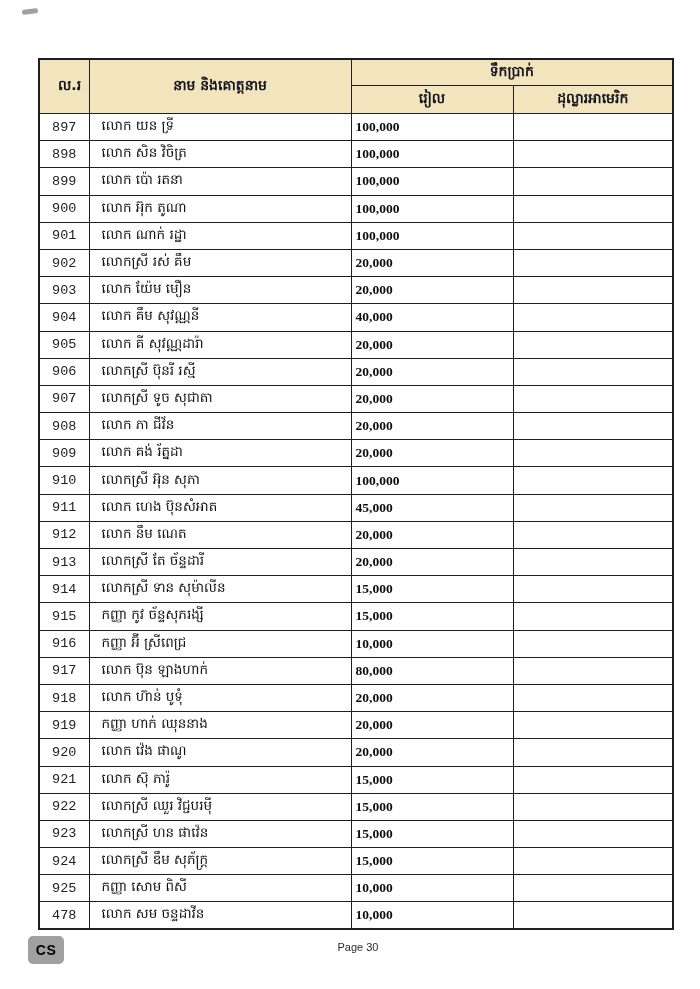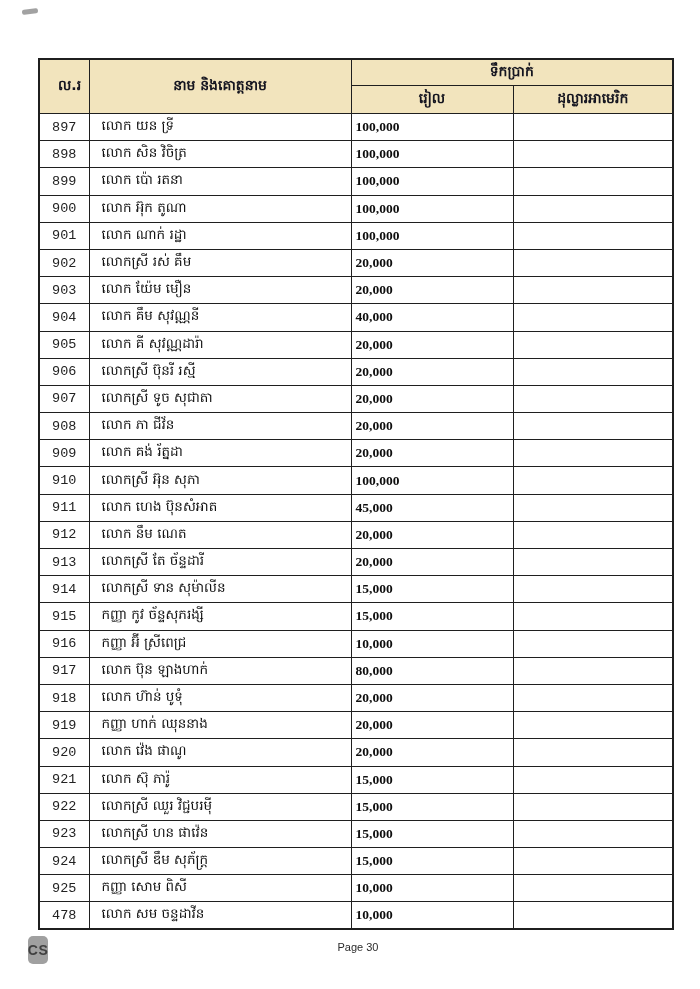--- a/index.html
+++ b/index.html
@@ -48,22 +48,22 @@
   }
   td.col-usd{background:#fff;}
   .page-label{
     position:absolute;left:16px;right:0;top:941px;text-align:center;
     font-family:"Liberation Sans",sans-serif;font-size:11px;color:#2b2b2b;z-index:3;
   }
   .watermark{
     position:absolute;left:28px;top:936px;display:flex;align-items:center;gap:13px;z-index:2;
   }
   .cs-badge{
-    width:20px;height:28px;border-radius:5px;background:var(--badge-gray);
-    color:#404040;font-family:"Liberation Sans",sans-serif;font-weight:bold;font-size:14px;
+    width:36px;height:28px;border-radius:5px;background:var(--badge-gray);
+    color:#000000;font-family:"Liberation Sans",sans-serif;font-weight:bold;font-size:14px;
     display:flex;align-items:center;justify-content:center;letter-spacing:.5px;
   }
   .watermark-text{
     font-family:"Liberation Sans",sans-serif;font-size:25px;color:var(--watermark-gray);
     font-weight:400;letter-spacing:.2px;
   }
 </style>
 </head>
 <body>
 

